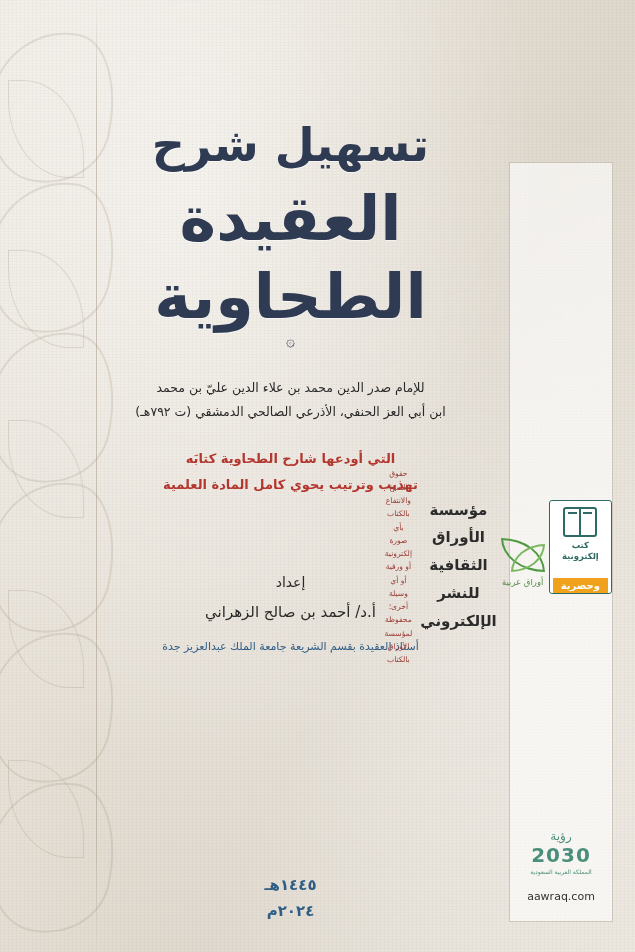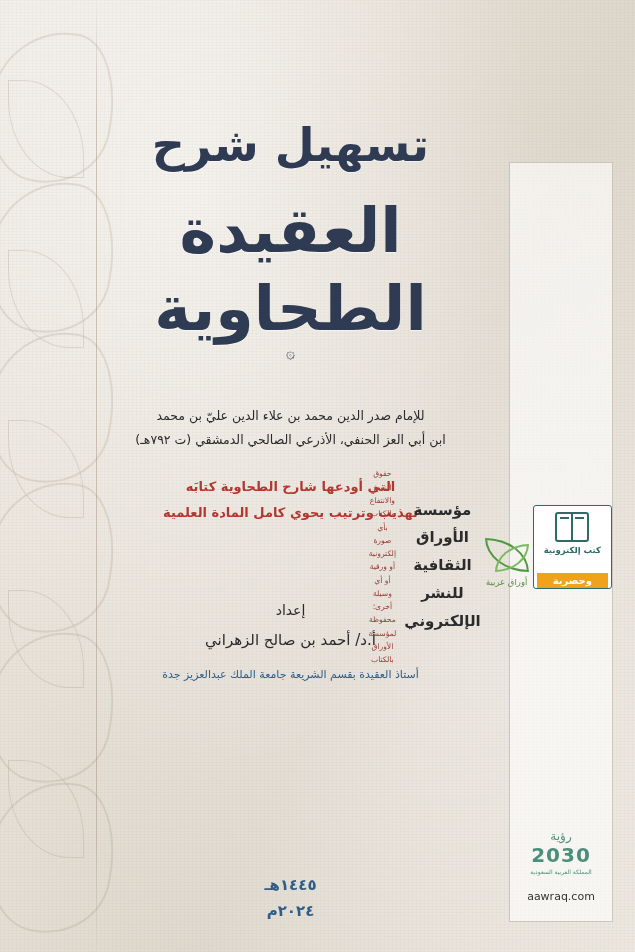--- a/index.html
+++ b/index.html
@@ -64,21 +64,21 @@
     position:absolute;inset:0;border:2.2px solid #2e6b66;border-radius:3px;
   }
   .ebadge .bicon .spine{
     position:absolute;left:50%;top:2px;bottom:2px;width:2px;background:#2e6b66;transform:translateX(-50%);
   }
   .ebadge .bicon .pg{
     position:absolute;top:5px;width:9px;height:2px;background:#2e6b66;
   }
   .ebadge .btext{font-size:8.5px;color:#2e6b66;line-height:1.25;padding-bottom:2px;font-weight:bold;}
   .ebadge .bstrip{
-    background:#f0a21c;color:#fff;font-size:10px;font-weight:bold;padding:2px 16px;margin-top:15px;
+    background:#f0a21c;color:#fff;font-size:10px;font-weight:bold;padding:2px 8px;margin-top:15px;
   }
   .leafmark{margin-top:26px;text-align:center;}
   .leafmark .glyph{
     width:52px;height:40px;margin:0 auto;position:relative;
   }
   .leafmark .glyph .l1{
     position:absolute;left:4px;top:4px;width:40px;height:30px;
     border:2.5px solid #4f9a3f;border-radius:0 100% 0 100%;
   }
   .leafmark .glyph .l2{
@@ -113,27 +113,27 @@
     position:absolute;top:0;left:96px;right:150px;bottom:0;
     text-align:center;
   }
   .t1{
     margin-top:118px;
     font-family:"DejaVu Sans","Liberation Sans",sans-serif;
     font-size:46px;color:#2f3b52;font-weight:bold;
     text-shadow:0 1px 0 rgba(255,255,255,.6);
   }
   .t2{
-    margin-top:20px;
+    margin-top:8px;
     font-size:62px;color:#2f3b52;font-weight:bold;line-height:1.25;
     text-shadow:0 1px 0 rgba(255,255,255,.6);
   }
   .basmala{font-size:16px;color:#3a4757;margin-top:-4px;}
   .author-line{
-    margin-top:42px;font-size:12.5px;color:#2a2a2a;line-height:1.9;
+    margin-top:26px;font-size:12.5px;color:#2a2a2a;line-height:1.9;
     padding:0 18px;
   }
   .redblock{
     margin-top:22px;color:#b4372f;font-size:13px;font-weight:bold;line-height:2.0;
   }
   .prep{
     margin-top:70px;font-size:14px;color:#2a2a2a;line-height:2.1;
   }
   .prep .name{font-size:15px;}
   .affil{

